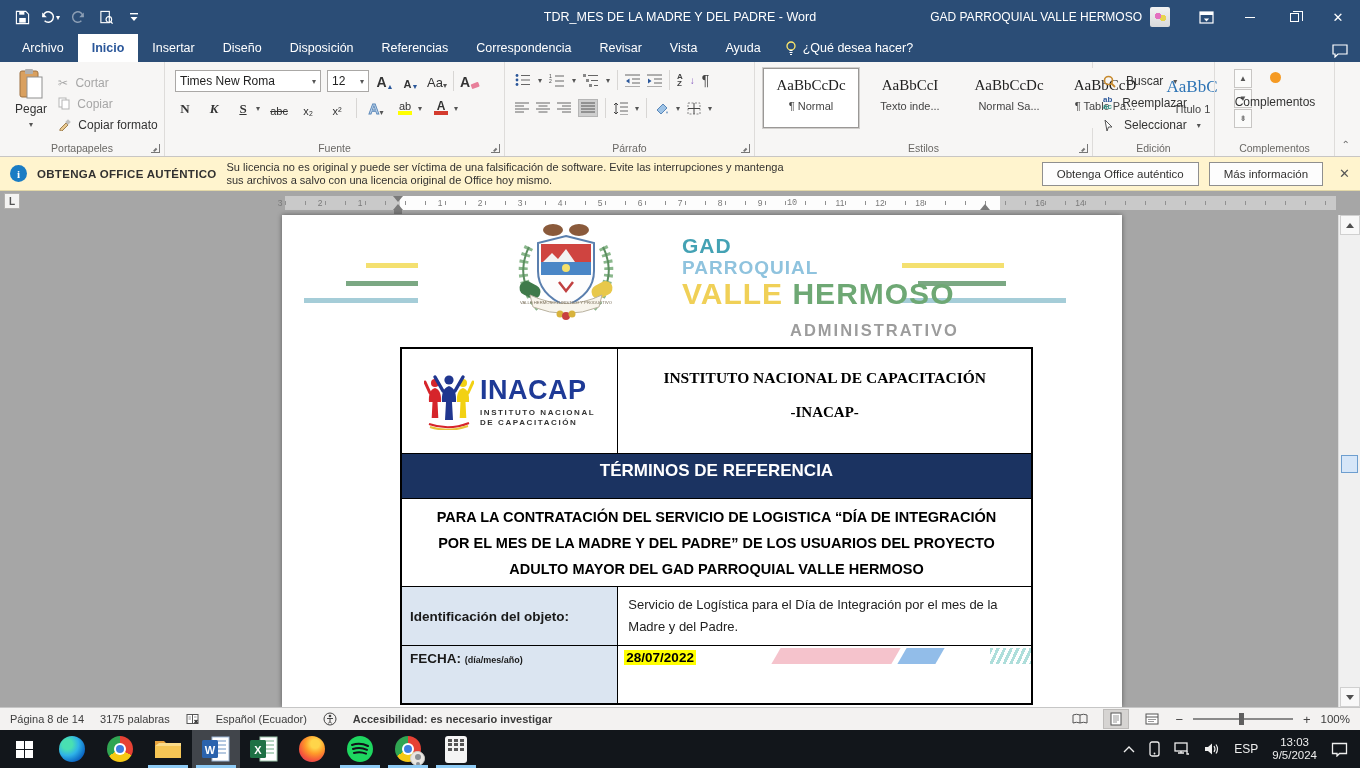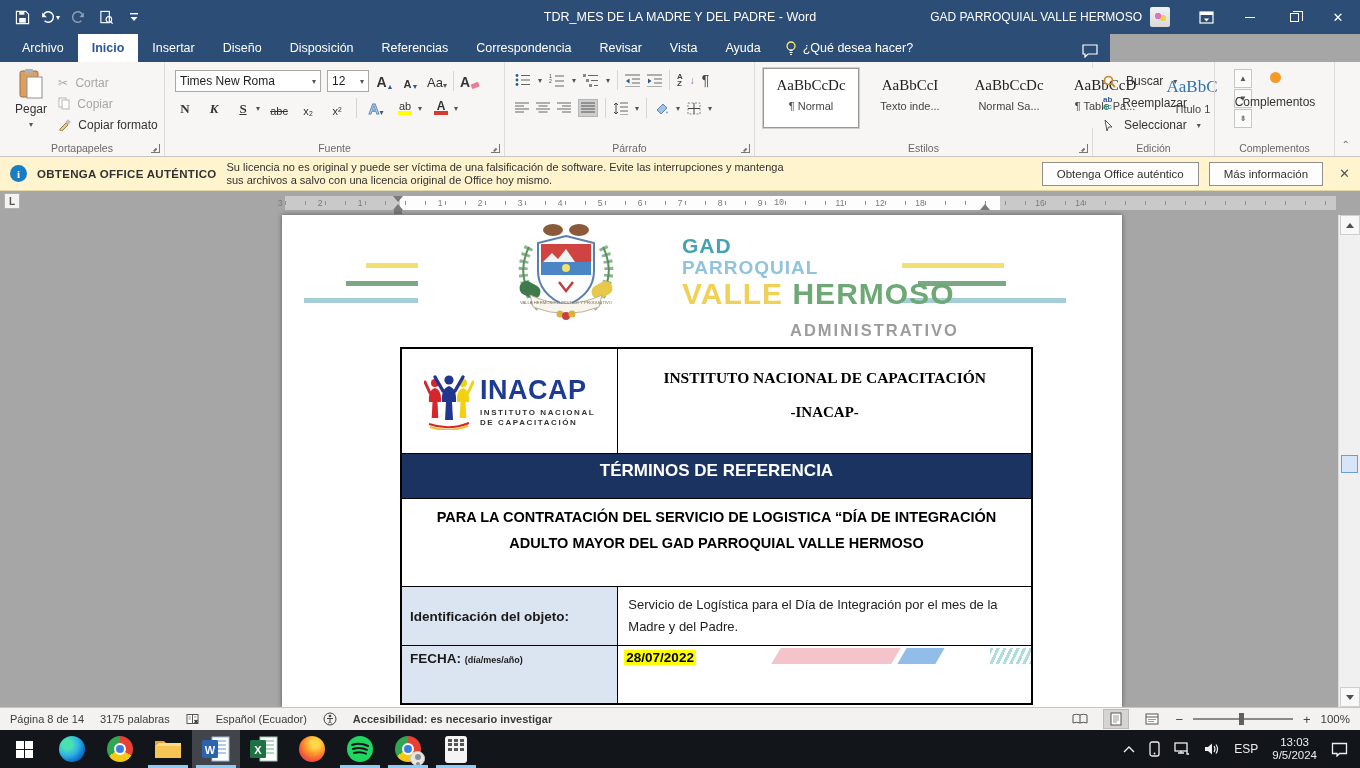--- a/index.html
+++ b/index.html
@@ -16,21 +16,21 @@
   #title-text { position:absolute; left:50%; transform:translateX(-50%); top:0; height:34px; line-height:34px; font-size:12.5px; white-space:nowrap; }
   .tb-right { position:absolute; right:0; top:0; height:34px; display:flex; align-items:center; }
   #account-name { font-size:12px; margin-right:8px; }
   #avatar { width:20px; height:20px; border-radius:2px; background:radial-gradient(circle at 40% 45%,#e470c0 0 3px,transparent 3px),radial-gradient(circle at 65% 55%,#e8d34f 0 3px,transparent 3px),linear-gradient(#f2f2f2,#d9d9d9); margin-right:14px; }
   .winbtn { width:44px; height:34px; display:flex; align-items:center; justify-content:center; color:#fff; font-size:13px; }
   .restore-glyph { width:9px; height:9px; border:1px solid #fff; position:relative; }
   .restore-glyph:before { content:""; position:absolute; left:2px; top:-3px; width:9px; height:9px; border:1px solid #fff; border-left:none; border-bottom:none; }
   .min-glyph { width:10px; height:1px; background:#fff; }
 
   
-  #tabrow { position:absolute; top:34px; left:0; width:1110px; height:28px; background:#2b4d76; display:flex; align-items:flex-end; padding-left:8px; }
+  #tabrow { position:absolute; top:34px; left:0; width:1360px; height:28px; background:#2b4d76; display:flex; align-items:flex-end; padding-left:8px; }
   .tab { height:28px; line-height:28px; padding:0 14px; color:#fff; font-size:12.5px; }
   .tab.active { background:#fff; color:#2b579a; font-weight:600; }
   .tellme { display:flex; align-items:center; gap:6px; color:#fff; height:28px; padding:0 10px; font-size:12.5px; }
   #feedback-btn { position:absolute; right:12px; bottom:4px; }
 
   
   #ribbon { position:absolute; top:62px; left:0; width:1360px; height:95px; background:#f7f6f5; border-bottom:1px solid #c8c6c4; color:#444; }
   .group { position:absolute; top:0; height:94px; border-right:1px solid #dedcda; }
   .grp-label { position:absolute; bottom:2px; left:0; right:0; text-align:center; font-size:10.5px; color:#6a6865; }
   .launcher { position:absolute; bottom:3px; right:4px; width:9px; height:9px; border-right:1.5px solid #777; border-bottom:1.5px solid #777; }
@@ -525,21 +525,21 @@
     <span class="rnum" style="left:68px;">1</span>
     <span class="rnum" style="left:148px;">1</span>
     <span class="rnum" style="left:188px;">2</span>
     <span class="rnum" style="left:228px;">3</span>
     <span class="rnum" style="left:268px;">4</span>
     <span class="rnum" style="left:308px;">5</span>
     <span class="rnum" style="left:348px;">6</span>
     <span class="rnum" style="left:388px;">7</span>
     <span class="rnum" style="left:428px;">8</span>
     <span class="rnum" style="left:468px;">9</span>
-    <span class="rnum" style="left:487px;font-family:Liberation Mono, monospace;">10</span>
+    <span class="rnum" style="left:500px;font-family:Liberation Mono, monospace;">10</span>
     <span class="rnum" style="left:548px;">11</span>
     <span class="rnum" style="left:588px;">12</span>
     <span class="rnum" style="left:628px;">18</span>
     <span class="rnum" style="left:668px;margin-top:16px;">14</span>
     <span class="rnum" style="left:748px;">16</span>
     <span class="rnum" style="left:788px;">14</span>
     <span class="marker m-down" style="left:108px;top:0;"></span>
     <span class="marker m-up" style="left:108px;top:8px;"></span>
     <span class="m-box" style="left:109px;top:14px;"></span>
     <span class="marker m-up" style="left:695px;top:8px;"></span>
@@ -613,20 +613,21 @@
           </div>
         </div>
         <div class="tcell" id="cell-inst">
           <div id="inst-line1">INSTITUTO NACIONAL DE CAPACITACIÓN</div>
           <div id="inst-line2">-INACAP-</div>
         </div>
       </div>
       <div class="trow" id="row-title">TÉRMINOS DE REFERENCIA</div>
       <div class="trow" id="row-subject">
         <div>PARA LA CONTRATACIÓN DEL SERVICIO DE LOGISTICA “DÍA DE INTEGRACIÓN</div>
+        <div>POR EL MES DE LA MADRE Y DEL PADRE” DE LOS USUARIOS DEL PROYECTO</div>
         <div>ADULTO MAYOR DEL GAD PARROQUIAL VALLE HERMOSO</div>
       </div>
       <div class="trow" id="row-ident">
         <div class="tcell bluecell" id="cell-ident-label">Identificación del objeto:</div>
         <div class="tcell" id="cell-ident-val">Servicio de Logística para el Día de Integración por el mes de la Madre y del Padre.</div>
       </div>
       <div class="trow" id="row-fecha">
         <div class="tcell bluecell" id="cell-fecha-label"><span>FECHA:</span> <span id="fecha-hint">(día/mes/año)</span></div>
         <div class="tcell" id="cell-fecha-val">
           <span class="wm" id="wm-pink"></span>

